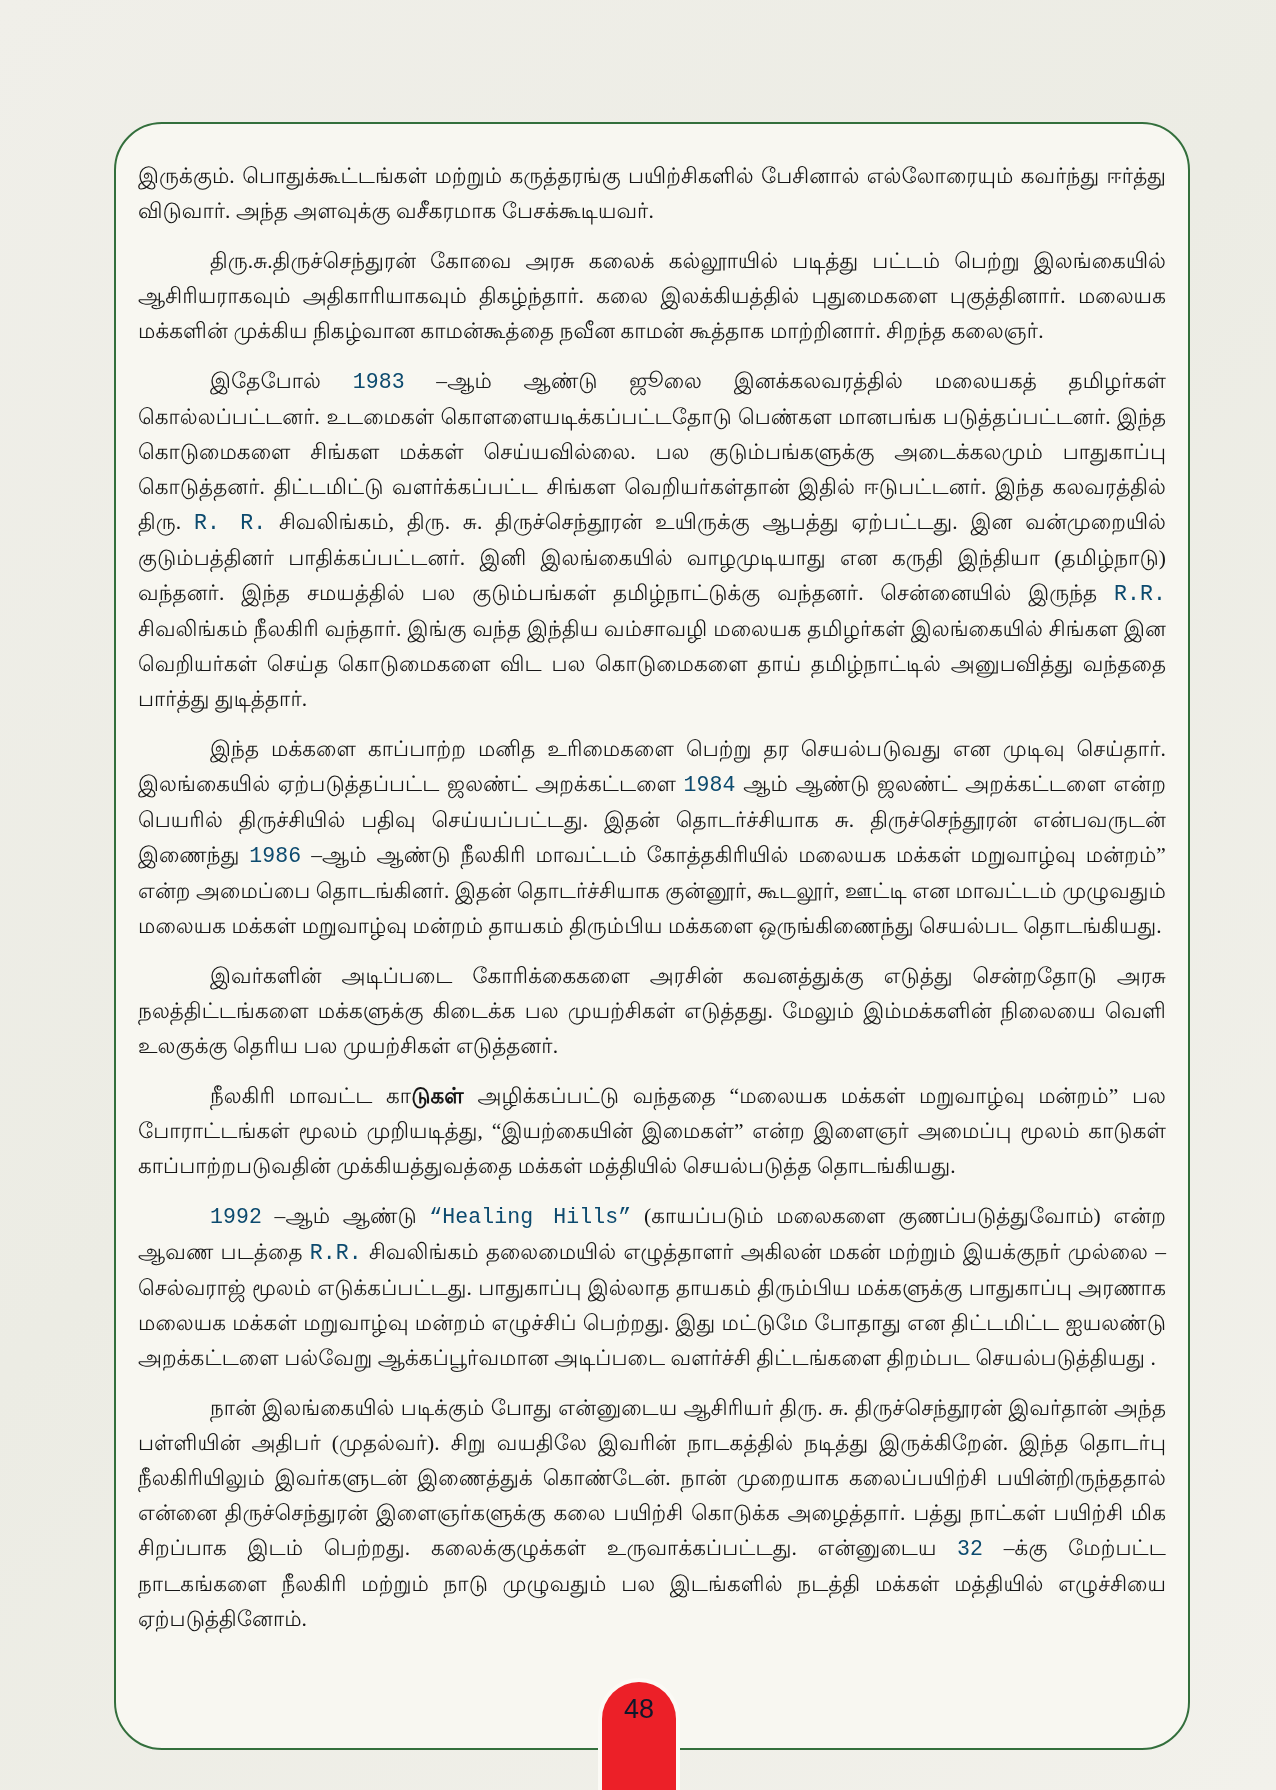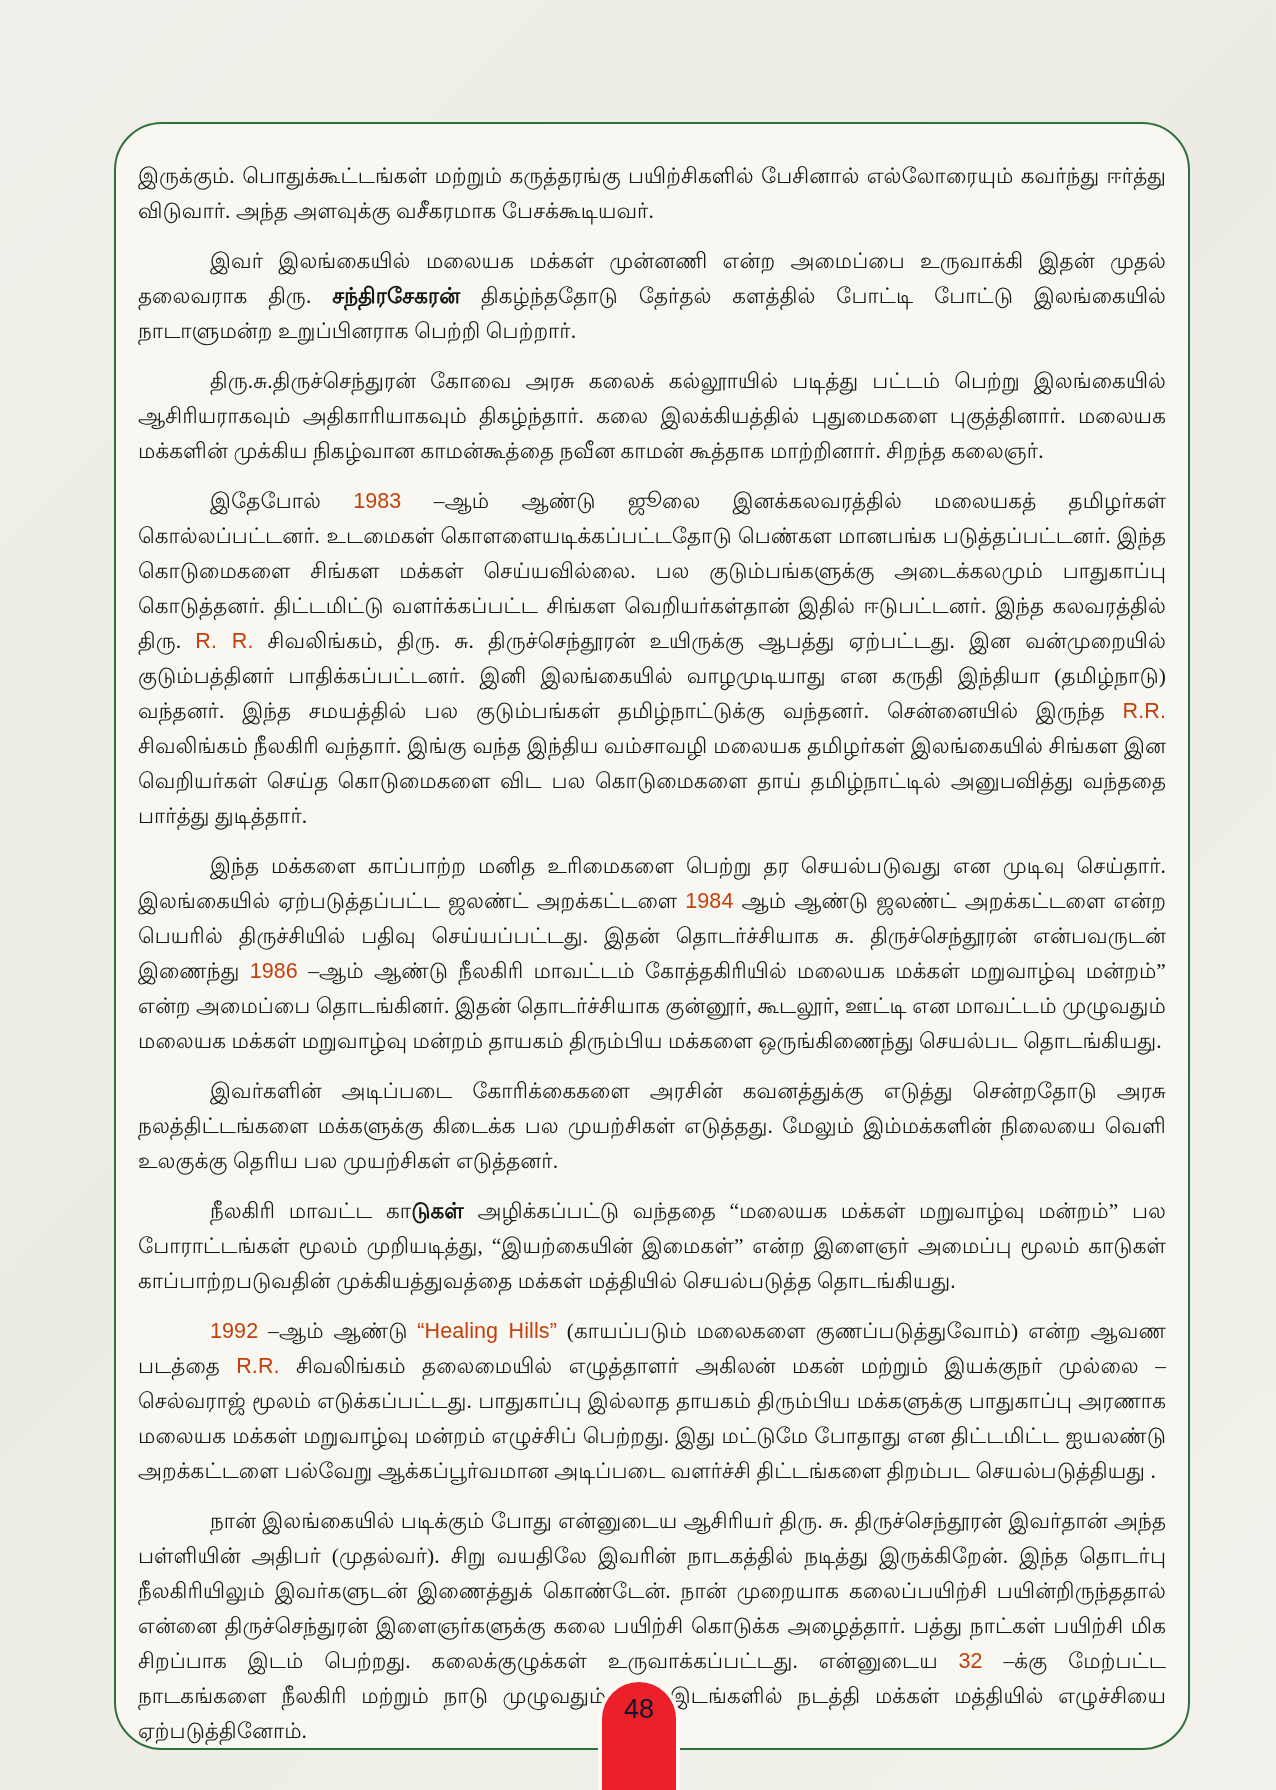--- a/index.html
+++ b/index.html
@@ -30,21 +30,21 @@
     text-align: justify;
     text-indent: 72px;
     font-size: 21.5px;
     line-height: 35px;
     color: #161616;
     letter-spacing: 0.1px;
   }
   .para.no-indent { text-indent: 0; }
   .seg-normal { }
   .seg-bold { font-weight: bold; }
-  .seg-latin { color: #c2410c; font-family: Liberation Sans, sans-serif; }
+  .seg-latin { color: #0c4a6e; font-family: Liberation Mono, monospace; }
   .page-number-tab {
     position: absolute;
     left: 602px;
     top: 1682px;
     width: 74px;
     height: 112px;
     background: #ec2028;
     border-radius: 38px 38px 0 0;
     box-shadow: 0 0 0 4px #fbfaf5;
     display: flex;
@@ -59,21 +59,20 @@
     font-family: "Liberation Sans", sans-serif;
     line-height: 1;
   }
 </style>
 </head>
 <body>
 
 <div class="page">
   <div class="content-box" id="content-box">
       <p class="para no-indent"><span class="seg-normal">இருக்கும். பொதுக்கூட்டங்கள் மற்றும் கருத்தரங்கு பயிற்சிகளில் பேசினால் எல்லோரையும் கவர்ந்து ஈர்த்து விடுவார். அந்த அளவுக்கு வசீகரமாக பேசக்கூடியவர்.</span></p>
-      <p class="para"><span class="seg-normal">இவர் இலங்கையில் மலையக மக்கள் முன்னணி என்ற அமைப்பை உருவாக்கி இதன் முதல் தலைவராக திரு. </span><span class="seg-bold">சந்திரசேகரன்</span><span class="seg-normal"> திகழ்ந்ததோடு தேர்தல் களத்தில் போட்டி போட்டு இலங்கையில் நாடாளுமன்ற உறுப்பினராக பெற்றி பெற்றார்.</span></p>
       <p class="para"><span class="seg-normal">திரு.சு.திருச்செந்துரன் கோவை அரசு கலைக் கல்லூாயில் படித்து பட்டம் பெற்று இலங்கையில் ஆசிரியராகவும் அதிகாரியாகவும் திகழ்ந்தார். கலை இலக்கியத்தில் புதுமைகளை புகுத்தினார். மலையக மக்களின் முக்கிய நிகழ்வான காமன்கூத்தை நவீன காமன் கூத்தாக மாற்றினார்.  சிறந்த கலைஞர்.</span></p>
       <p class="para"><span class="seg-normal">இதேபோல் </span><span class="seg-latin">1983</span><span class="seg-normal"> –ஆம் ஆண்டு ஜூலை இனக்கலவரத்தில் மலையகத் தமிழர்கள் கொல்லப்பட்டனர். உடமைகள் கொளளையடிக்கப்பட்டதோடு பெண்கள மானபங்க படுத்தப்பட்டனர்.  இந்த கொடுமைகளை சிங்கள மக்கள் செய்யவில்லை. பல குடும்பங்களுக்கு அடைக்கலமும் பாதுகாப்பு கொடுத்தனர். திட்டமிட்டு வளர்க்கப்பட்ட சிங்கள வெறியர்கள்தான் இதில் ஈடுபட்டனர்.  இந்த கலவரத்தில் திரு. </span><span class="seg-latin">R. R.</span><span class="seg-normal"> சிவலிங்கம், திரு. சு. திருச்செந்தூரன் உயிருக்கு ஆபத்து ஏற்பட்டது.  இன வன்முறையில் குடும்பத்தினர் பாதிக்கப்பட்டனர்.  இனி இலங்கையில் வாழமுடியாது  என கருதி இந்தியா (தமிழ்நாடு) வந்தனர். இந்த சமயத்தில் பல குடும்பங்கள் தமிழ்நாட்டுக்கு வந்தனர்.  சென்னையில் இருந்த </span><span class="seg-latin">R.R.</span><span class="seg-normal"> சிவலிங்கம் நீலகிரி வந்தார்.  இங்கு வந்த இந்திய வம்சாவழி மலையக தமிழர்கள் இலங்கையில் சிங்கள இன வெறியர்கள் செய்த கொடுமைகளை விட பல கொடுமைகளை தாய் தமிழ்நாட்டில் அனுபவித்து வந்ததை பார்த்து துடித்தார்.</span></p>
       <p class="para"><span class="seg-normal">இந்த மக்களை காப்பாற்ற மனித உரிமைகளை பெற்று தர  செயல்படுவது என முடிவு செய்தார். இலங்கையில் ஏற்படுத்தப்பட்ட ஜலண்ட் அறக்கட்டளை </span><span class="seg-latin">1984</span><span class="seg-normal"> ஆம் ஆண்டு ஜலண்ட் அறக்கட்டளை என்ற பெயரில் திருச்சியில் பதிவு செய்யப்பட்டது.  இதன் தொடர்ச்சியாக சு. திருச்செந்தூரன் என்பவருடன் இணைந்து </span><span class="seg-latin">1986</span><span class="seg-normal"> –ஆம் ஆண்டு நீலகிரி மாவட்டம் கோத்தகிரியில் மலையக மக்கள் மறுவாழ்வு மன்றம்” என்ற அமைப்பை தொடங்கினர்.  இதன்  தொடர்ச்சியாக குன்னூர், கூடலூர், ஊட்டி என மாவட்டம் முழுவதும் மலையக மக்கள் மறுவாழ்வு மன்றம் தாயகம் திரும்பிய மக்களை ஒருங்கிணைந்து செயல்பட தொடங்கியது.</span></p>
       <p class="para"><span class="seg-normal">இவர்களின் அடிப்படை கோரிக்கைகளை அரசின் கவனத்துக்கு எடுத்து சென்றதோடு அரசு நலத்திட்டங்களை மக்களுக்கு கிடைக்க பல முயற்சிகள் எடுத்தது.  மேலும் இம்மக்களின் நிலையை வெளி உலகுக்கு தெரிய பல முயற்சிகள் எடுத்தனர்.</span></p>
       <p class="para"><span class="seg-normal">நீலகிரி மாவட்ட கா</span><span class="seg-bold">டுகள்</span><span class="seg-normal"> அழிக்கப்பட்டு வந்ததை “மலையக மக்கள் மறுவாழ்வு மன்றம்” பல போராட்டங்கள் மூலம் முறியடித்து, “இயற்கையின் இமைகள்” என்ற இளைஞர் அமைப்பு மூலம் காடுகள் காப்பாற்றபடுவதின் முக்கியத்துவத்தை மக்கள் மத்தியில் செயல்படுத்த தொடங்கியது.</span></p>
       <p class="para"><span class="seg-latin">1992</span><span class="seg-normal"> –ஆம் ஆண்டு </span><span class="seg-latin">“Healing Hills”</span><span class="seg-normal"> (காயப்படும் மலைகளை குணப்படுத்துவோம்) என்ற ஆவண படத்தை </span><span class="seg-latin">R.R.</span><span class="seg-normal"> சிவலிங்கம் தலைமையில் எழுத்தாளர் அகிலன் மகன் மற்றும் இயக்குநர் முல்லை – செல்வராஜ் மூலம் எடுக்கப்பட்டது.  பாதுகாப்பு இல்லாத தாயகம் திரும்பிய மக்களுக்கு பாதுகாப்பு அரணாக மலையக மக்கள் மறுவாழ்வு மன்றம் எழுச்சிப் பெற்றது.  இது மட்டுமே போதாது என திட்டமிட்ட ஐயலண்டு அறக்கட்டளை பல்வேறு ஆக்கப்பூர்வமான அடிப்படை வளர்ச்சி திட்டங்களை திறம்பட செயல்படுத்தியது .</span></p>
       <p class="para"><span class="seg-normal">நான் இலங்கையில் படிக்கும் போது என்னுடைய ஆசிரியர் திரு. சு. திருச்செந்தூரன் இவர்தான் அந்த பள்ளியின் அதிபர் (முதல்வர்). சிறு வயதிலே இவரின் நாடகத்தில் நடித்து இருக்கிறேன். இந்த தொடர்பு நீலகிரியிலும் இவர்களுடன் இணைத்துக் கொண்டேன். நான் முறையாக கலைப்பயிற்சி பயின்றிருந்ததால் என்னை திருச்செந்துரன் இளைஞர்களுக்கு கலை பயிற்சி கொடுக்க அழைத்தார். பத்து நாட்கள் பயிற்சி மிக சிறப்பாக இடம் பெற்றது. கலைக்குழுக்கள் உருவாக்கப்பட்டது. என்னுடைய </span><span class="seg-latin">32</span><span class="seg-normal"> –க்கு மேற்பட்ட நாடகங்களை நீலகிரி மற்றும் நாடு முழுவதும் பல இடங்களில் நடத்தி மக்கள் மத்தியில் எழுச்சியை ஏற்படுத்தினோம்.</span></p>
     </div>
   <div class="page-number-tab">
     <span class="page-number-text">48</span>

